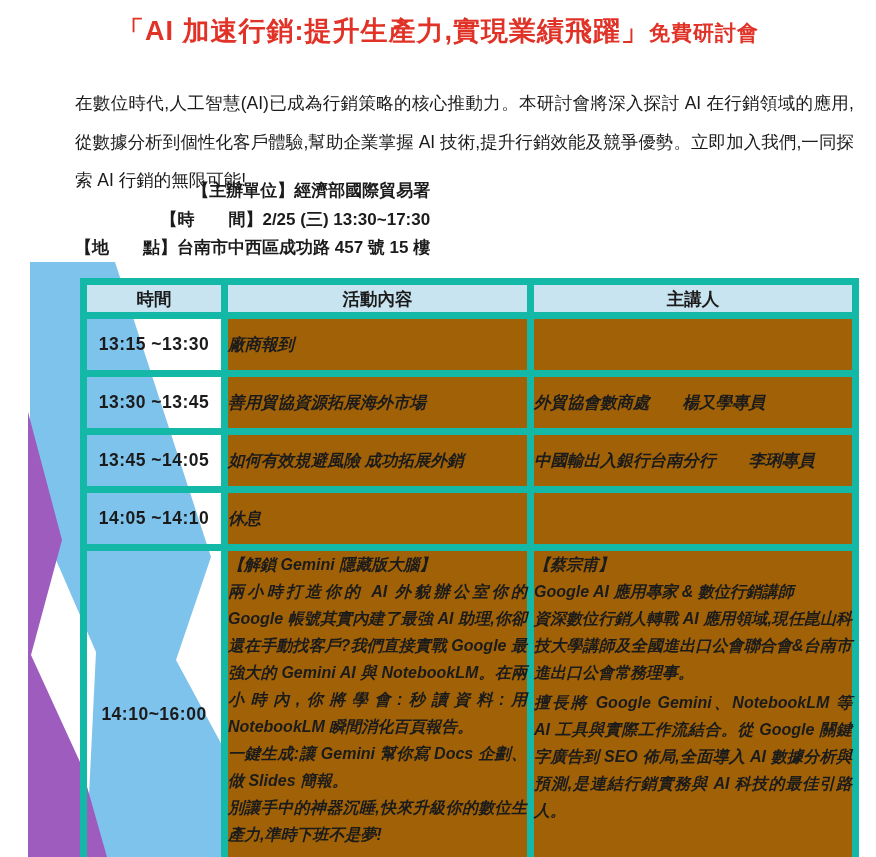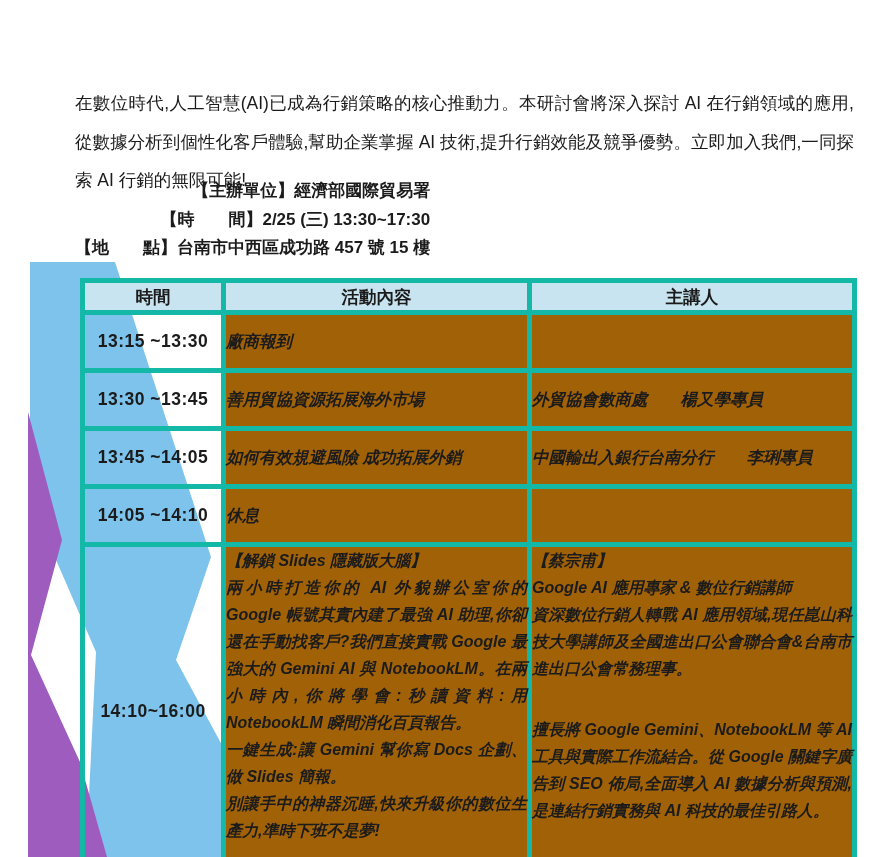--- a/index.html
+++ b/index.html
@@ -27,44 +27,47 @@
     font-size:17.5px;line-height:38.5px;font-weight:normal;text-align:justify;}
   
   .info{position:absolute;top:177px;left:75px;font-size:17px;line-height:28.5px;font-weight:bold;text-align:right;}
   .info-row{white-space:nowrap;}
   
   table.sched{
     position:absolute;left:80px;top:278px;width:772px;
     border-collapse:collapse;table-layout:fixed;
     border:2px solid #161616;background:transparent;z-index:2;
   }
-  .sched th,.sched td{border:5px solid #14b8a6;padding:0;}
+  .sched th,.sched td{border:7px solid #14b8a6;padding:0;}
   .sched th{height:27px;background:var(--header-bg,#c8e4f0);font-size:17.5px;font-weight:bold;text-align:center;}
   .t-cell{background:transparent;text-align:center;font-weight:bold;font-size:17.5px;letter-spacing:.5px;}
   .c-cell,.s-cell{background:#a16207;font-weight:bold;font-size:16.5px;padding:0 8px 0 10px;text-align:left;font-style:italic;}
   tr.r-small{height:58px;}
   tr.r-big{height:333px;}
   tr.r-last{height:46px;}
   .big-content{vertical-align:top;padding:5px 9px 0 10px;font-size:16px;line-height:27px;text-align:justify;}
   .big-content p{margin:0;}
   .big-speaker{vertical-align:top;padding:8px 10px 0 12px;font-size:16px;line-height:27px;text-align:justify;}
   .big-speaker p{margin:0;}
-  .big-speaker p.gap{margin-top:34px;}
+  .big-speaker p.gap{margin-top:3px;}
   .qa-cell{position:relative;background:#15803d;font-weight:bold;font-size:17px;padding-left:10px;text-align:left;}
   .rights-note{position:absolute;right:86px;top:50%;transform:translateY(-50%);
     font-size:16.5px;font-weight:bold;white-space:nowrap;}
 </style>
 </head>
 <body>
 
 <div class="page">
 
   <div class="decor decor-blue"></div>
   <div class="decor decor-purple"></div>
 
+  <div class="title">
+    <span class="main">「AI 加速行銷:提升生產力,實現業績飛躍」</span><span class="suffix">免費研討會</span>
+  </div>
 
   <div class="intro">在數位時代,人工智慧(AI)已成為行銷策略的核心推動力。本研討會將深入探討 AI 在行銷領域的應用,從數據分析到個性化客戶體驗,幫助企業掌握 AI 技術,提升行銷效能及競爭優勢。立即加入我們,一同探索 AI 行銷的無限可能!</div>
 
   <div class="info">
     <div class="info-row"><span>【主辦單位】</span><span>經濟部國際貿易署</span></div>
     <div class="info-row"><span>【時　　間】</span><span>2/25 (三) 13:30~17:30</span></div>
     <div class="info-row"><span>【地　　點】</span><span>台南市中西區成功路 457 號 15 樓</span></div>
   </div>
 
   <table class="sched">
@@ -95,21 +98,21 @@
       <td class="s-cell">中國輸出入銀行台南分行　　李琍專員</td>
     </tr>
     <tr class="r-small">
       <td class="t-cell">14:05 ~14:10</td>
       <td class="c-cell">休息</td>
       <td class="s-cell"></td>
     </tr>
     <tr class="r-big">
       <td class="t-cell">14:10~16:00</td>
       <td class="c-cell big-content">
-        <p>【解鎖 Slides 隱藏版大腦】</p>
+        <p>【解鎖 Gemini 隱藏版大腦】</p>
         <p>兩小時打造你的 AI 外貌辦公室你的 Google 帳號其實內建了最強 AI 助理,你卻還在手動找客戶?我們直接實戰 Google 最強大的 Gemini AI 與 NotebookLM。在兩小時內,你將學會:秒讀資料:用 NotebookLM 瞬間消化百頁報告。</p>
         <p>一鍵生成:讓 Gemini 幫你寫 Docs 企劃、做 Slides 簡報。</p>
         <p>別讓手中的神器沉睡,快來升級你的數位生產力,準時下班不是夢!</p>
       </td>
       <td class="s-cell big-speaker">
         <p>【蔡宗甫】</p>
         <p>Google AI 應用專家 &amp; 數位行銷講師</p>
         <p>資深數位行銷人轉戰 AI 應用領域,現任崑山科技大學講師及全國進出口公會聯合會&amp;台南市進出口公會常務理事。</p>
         <p class="gap">擅長將 Google Gemini、NotebookLM 等 AI 工具與實際工作流結合。從 Google 關鍵字廣告到 SEO 佈局,全面導入 AI 數據分析與預測,是連結行銷實務與 AI 科技的最佳引路人。</p>
       </td>

